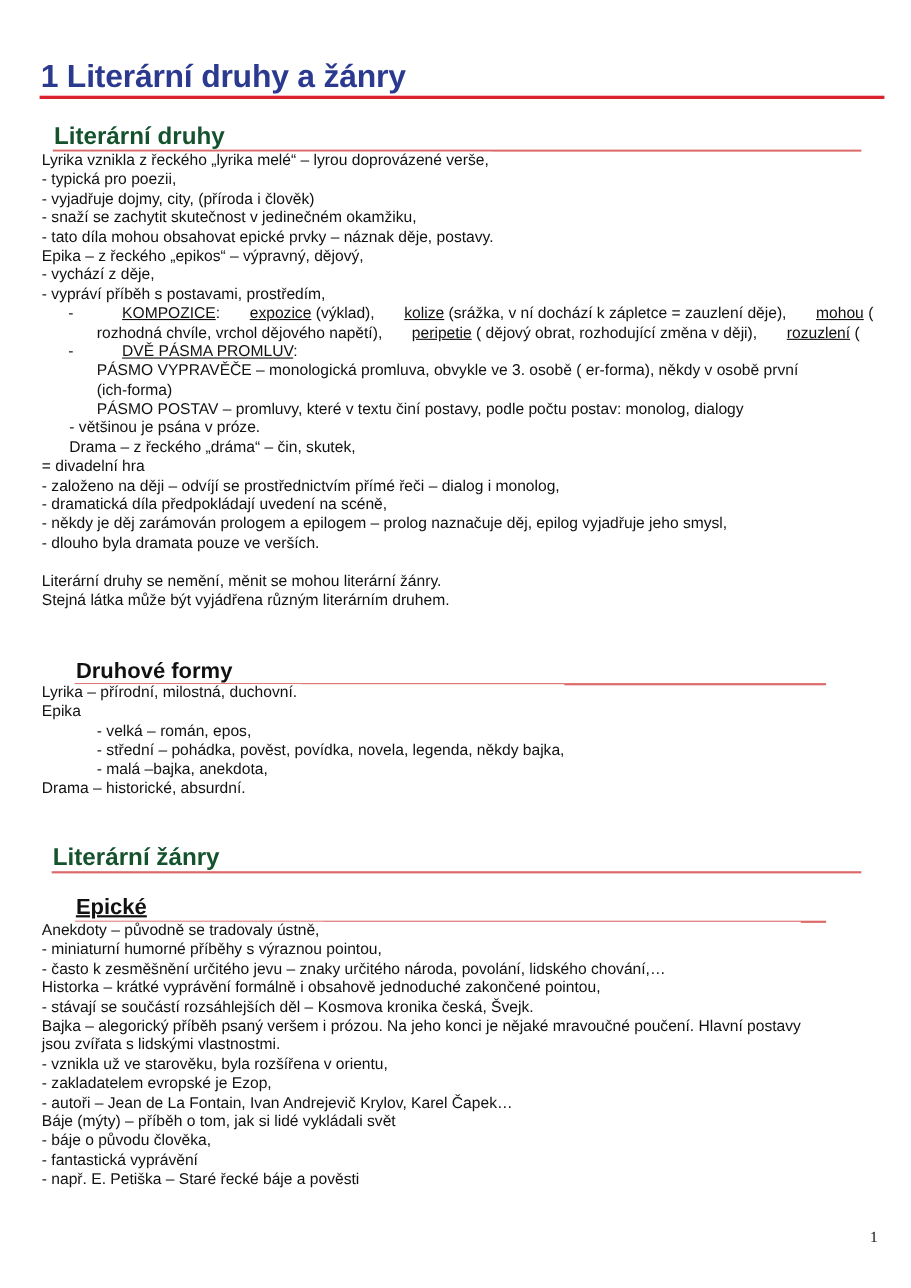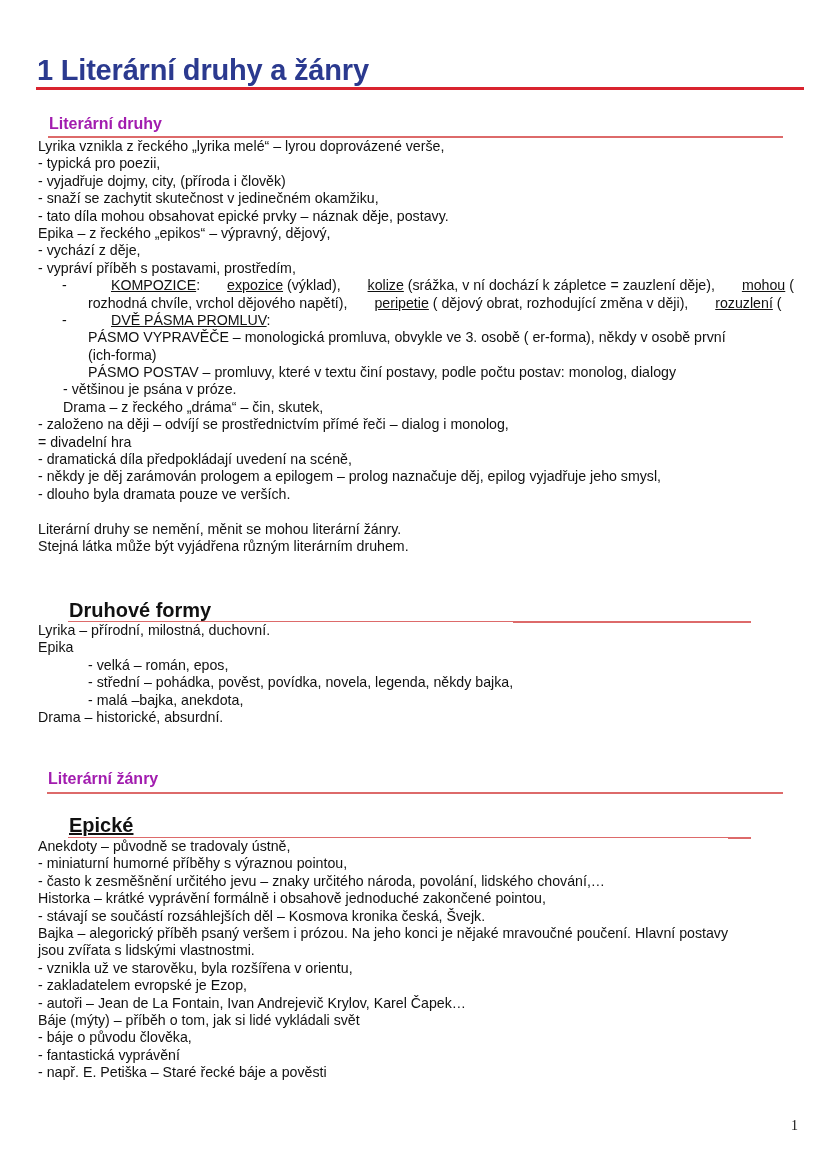--- a/index.html
+++ b/index.html
@@ -10,21 +10,21 @@
   .page { position: absolute; left: 0; top: 16px; width: 721px; height: 1171px; }
 
   .h1 {
     position: absolute; left: 37px; top: 36px;
     font-size: 29px; font-weight: bold; color: #2b3a8f; letter-spacing: -0.2px;
     line-height: 36px; white-space: nowrap;
   }
   .h1-rule { position: absolute; left: 36px; top: 71px; width: 768px; height: 3px; background: #d9232e; }
 
   .h2 {
-    position: absolute; font-size: 16px; font-weight: bold; color: #a21caf;
+    position: absolute; font-size: 22px; font-weight: bold; color: #14532d;
     line-height: 26px; white-space: nowrap;
   }
   .h3 {
     position: absolute; font-size: 20px; font-weight: bold; color: #111;
     line-height: 24px; white-space: nowrap;
   }
   .rule { position: absolute; height: 1.5px; background: #dd6a6a; }
 
   .block { position: absolute; left: 38px; font-size: 14.2px; line-height: 17.4px; white-space: nowrap; }
   .line { height: 17.4px; background: #fff; position: relative; }
@@ -71,22 +71,22 @@
 
     <div class="line ind-dash">
       <span class="dash">-</span><u>DVĚ PÁSMA PROMLUV</u><span>:</span>
     </div>
     <div class="line ind-cont">PÁSMO VYPRAVĚČE – monologická promluva, obvykle ve 3. osobě ( er-forma), někdy v osobě první</div>
     <div class="line ind-cont">(ich-forma)</div>
     <div class="line ind-cont">PÁSMO POSTAV – promluvy, které v textu činí postavy, podle počtu postav: monolog, dialogy</div>
     <div class="line ind1">- většinou je psána v próze.</div>
 
     <div class="line ind1"><b>Drama</b><span> – z řeckého „dráma“ – čin, skutek,</span></div>
+    <div class="line">= divadelní hra</div>
     <div class="line"><span>- založeno na ději – odvíjí se prostřednictvím přímé řeči – </span><b>dialog i monolog</b><span>,</span></div>
-    <div class="line">= divadelní hra</div>
     <div class="line">- dramatická díla předpokládají uvedení na scéně,</div>
     <div class="line"><span>- někdy je děj zarámován prologem a epilogem – </span><b>prolog</b><span> naznačuje děj, </span><b>epilog</b><span> vyjadřuje jeho smysl,</span></div>
     <div class="line">- dlouho byla dramata pouze ve verších.</div>
     <div class="gap"></div>
     <div class="line">Literární druhy se nemění, měnit se mohou literární žánry.</div>
     <div class="line">Stejná látka může být vyjádřena různým literárním druhem.</div>
   </div>
 
   <div class="rule" style="left:68px; top:605px; width:683px;"></div>
   <div class="h3" style="left:69px; top:582px;">Druhové formy</div>

